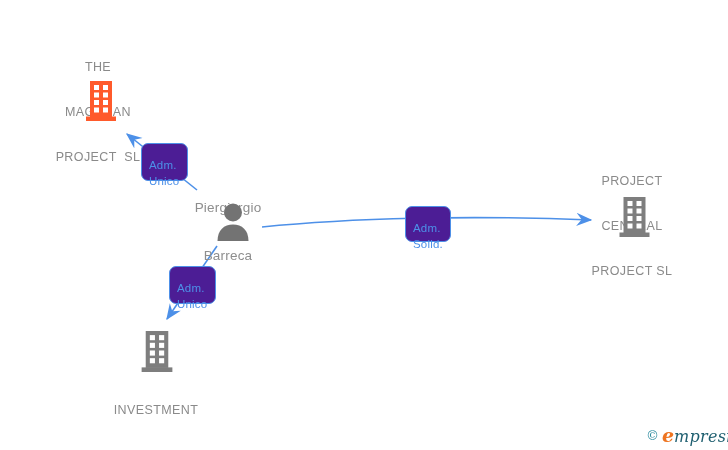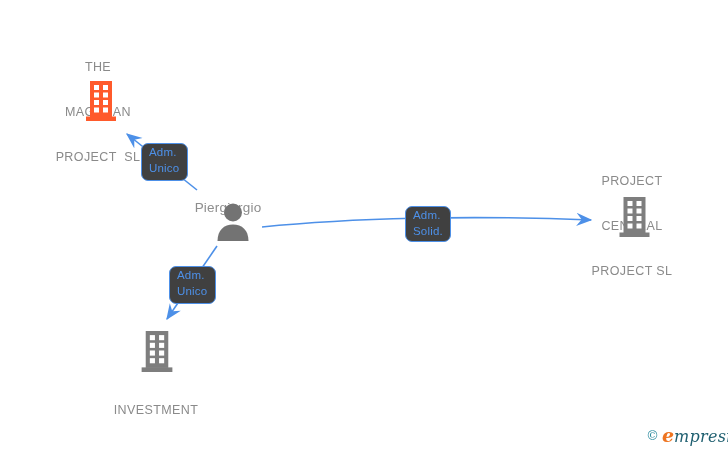--- a/index.html
+++ b/index.html
@@ -16,23 +16,23 @@
   .person-name{
     position:absolute;color:#8e8e8e;font-size:13.5px;line-height:16px;
     text-align:center;letter-spacing:.2px;white-space:pre;
   }
   .icon{position:absolute;}
   .building-body{fill:#7e7e7e;}
   .building-orange .building-body{fill:#ff5a2b;}
   .building-window{fill:#ffffff;}
   .person-body{fill:#737373;}
   .edge-label{
-    position:absolute;background:#404040;border:1.6px solid #4d90e8;
+    position:absolute;background:#4c1d95;border:1.6px solid #4d90e8;
     border-radius:7px;color:#4d90e8;font-size:11.5px;line-height:15.5px;
-    padding:1px 6px 2px 7px;letter-spacing:.2px;box-sizing:border-box;
+    padding:14px 6px 2px 7px;letter-spacing:.2px;box-sizing:border-box;
   }
   .watermark{
     position:absolute;left:646px;top:424px;width:80px;text-align:right;
     font-family:"DejaVu Serif",serif;font-style:italic;white-space:nowrap;
   }
   .watermark .copy{color:#2e8ca0;font-size:13px;font-style:normal;vertical-align:2px;margin-right:3px;}
   .watermark .brand-e{color:#ee7420;font-size:19px;font-weight:bold;}
   .watermark .brand-rest{color:#1f5f70;font-size:16px;letter-spacing:.3px;}
 </style>
 </head>
@@ -99,20 +99,21 @@
     <rect class="building-window" x="9" y="26.5" width="5" height="5"></rect>
     <rect class="building-window" x="18" y="26.5" width="5" height="5"></rect>
   </svg>
   <div class="node-label" style="left:96px;top:373px;width:120px;">
     <div>INVESTMENT</div>
     
   </div>
 
   <div class="person-name" style="left:178px;top:168px;width:100px;">
     <div>Piergiorgio</div>
+    <div>Barreca</div>
   </div>
   <svg class="icon" style="left:215px;top:203px;" width="36" height="38" viewBox="0 0 36 38" xmlns="http://www.w3.org/2000/svg">
     <circle class="person-body" cx="18" cy="9.5" r="9"></circle>
     <path class="person-body" d="M2.5,38 C2.5,27 9,21.5 18,21.5 C27,21.5 33.5,27 33.5,38 Z"></path>
   </svg>
 
   <div class="edge-label" style="left:141px;top:143px;width:47px;height:38px;">
     <div>Adm.</div>
     <div>Unico</div>
   </div>

